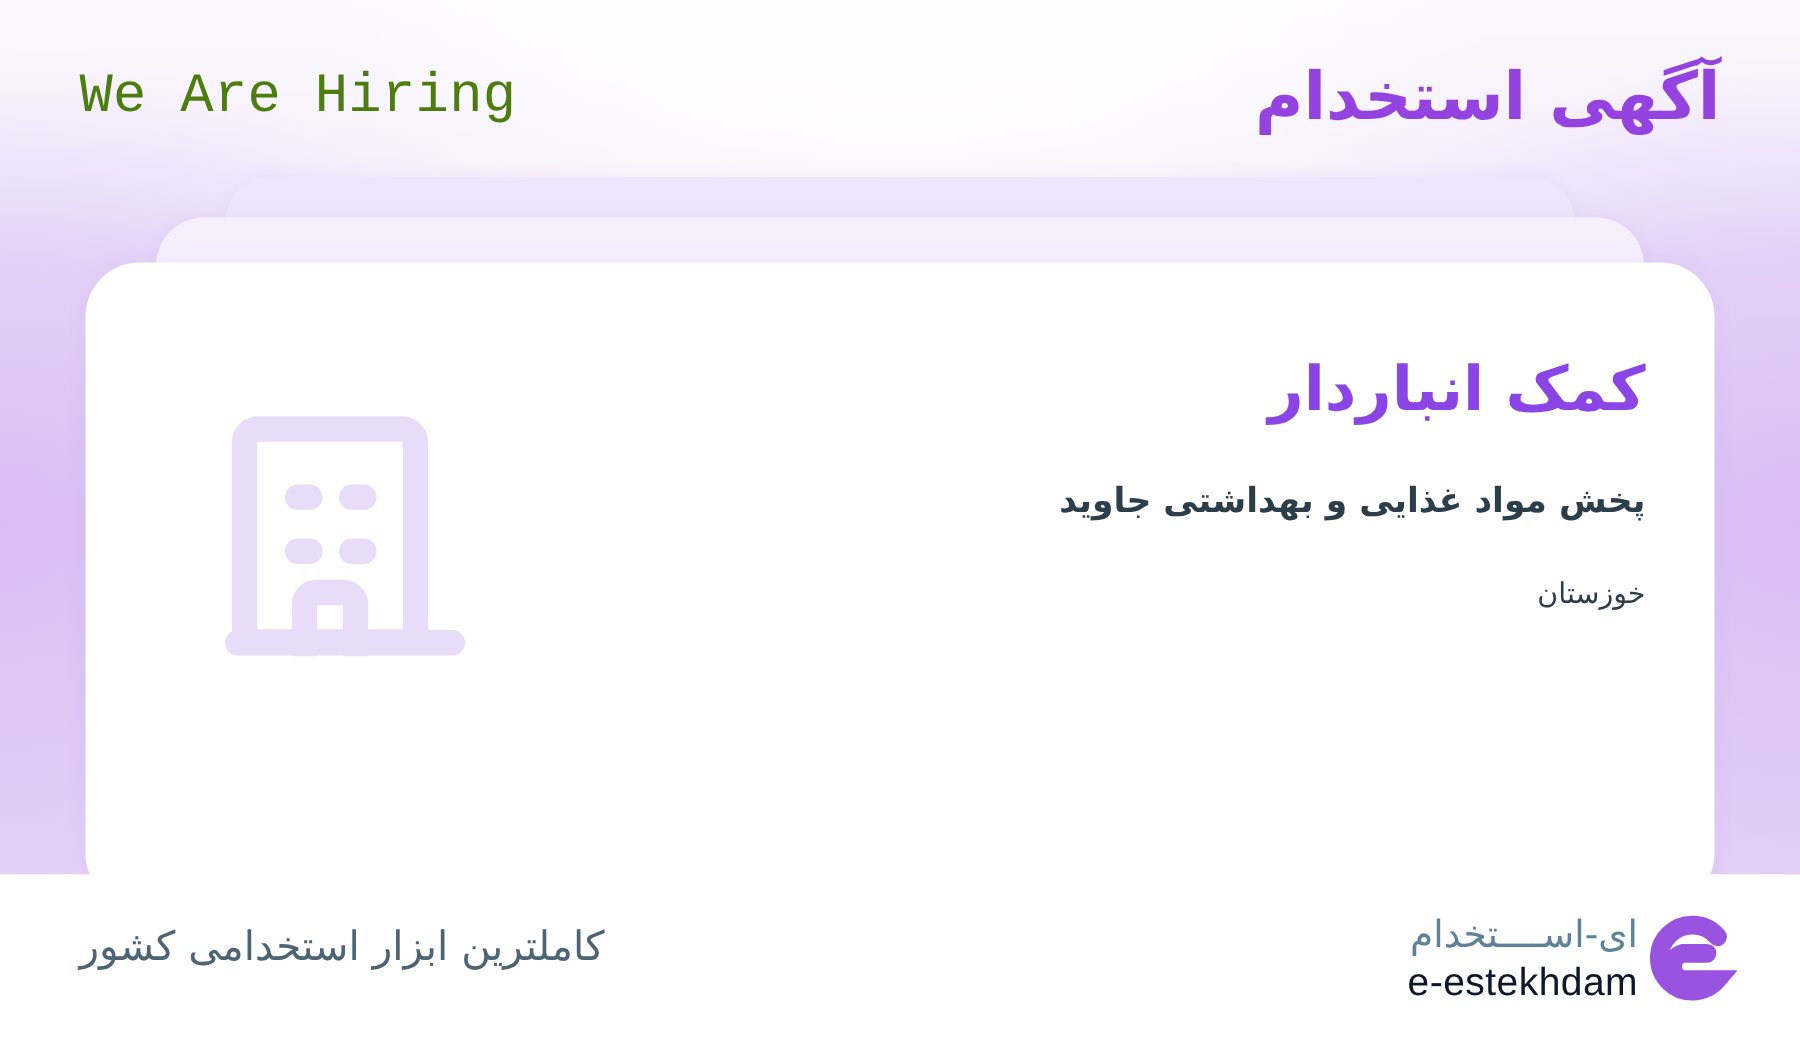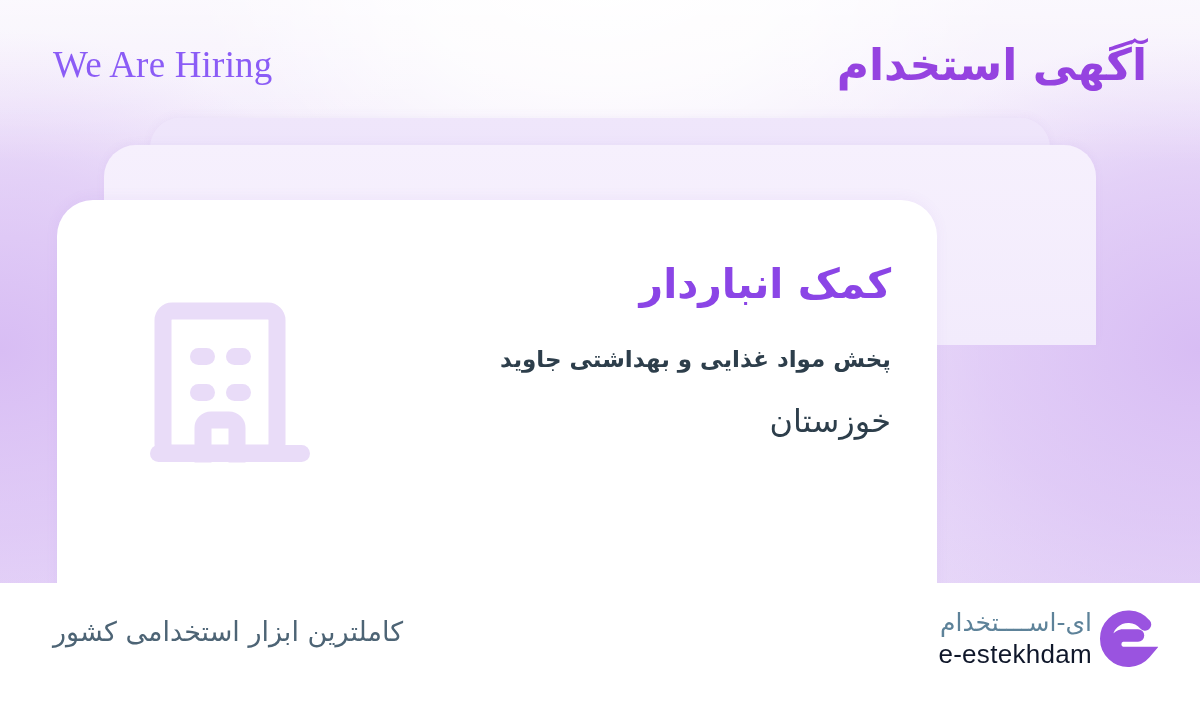--- a/index.html
+++ b/index.html
@@ -53,22 +53,22 @@
     width: 1200px;
     height: 120px;
     z-index: 5;
   }
   .header-en {
     position: absolute;
     left: 53px;
     top: 44px;
     font-size: 37px;
     line-height: 42px;
-    color: #8b5cf6;
-    font-family: Liberation Serif, serif;
+    color: #4d7c0f;
+    font-family: Liberation Mono, monospace;
     letter-spacing: .2px;
     white-space: nowrap;
     direction: ltr;
   }
   .header-fa {
     position: absolute;
     right: 53px;
     top: 42px;
     font-size: 44px;
     line-height: 46px;
@@ -97,27 +97,26 @@
     width: 992px;
     height: 200px;
     border-radius: 32px 32px 0 0;
     background: linear-gradient(180deg, #f6f0fd 0%, #f2ebfc 100%);
     box-shadow: 0 -2px 10px rgba(140,90,200,0.05);
   }
   .card-front {
     position: absolute;
     left: 57px;
     top: 175px;
-    width: 880px;
+    width: 1086px;
     height: 430px;
     border-radius: 36px;
     background: #ffffff;
     box-shadow: 0 -2px 14px rgba(140,90,200,0.06);
     overflow: hidden;
-    margin-top: 25px;
   }
 
   
   .card-inner {
     position: absolute;
     inset: 0;
   }
 
   .company-logo {
     position: absolute;
@@ -152,21 +151,21 @@
     margin: 23px 0 0 0;
     font-size: 23px;
     line-height: 48px;
     font-weight: 700;
     color: #2d3e4b;
     font-family: "DejaVu Sans", sans-serif;
     white-space: nowrap;
   }
   .job-location {
     margin: 18px 0 0 0;
-    font-size: 32px;
+    font-size: 19px;
     line-height: 40px;
     font-weight: 400;
     color: #2d3e4b;
     font-family: "DejaVu Sans", sans-serif;
     white-space: nowrap;
   }
 
   
   .footer {
     position: absolute;

